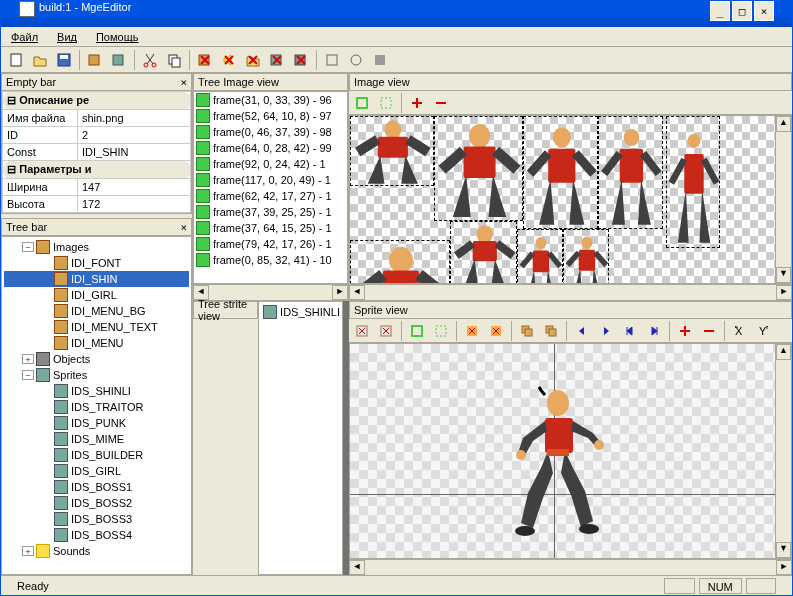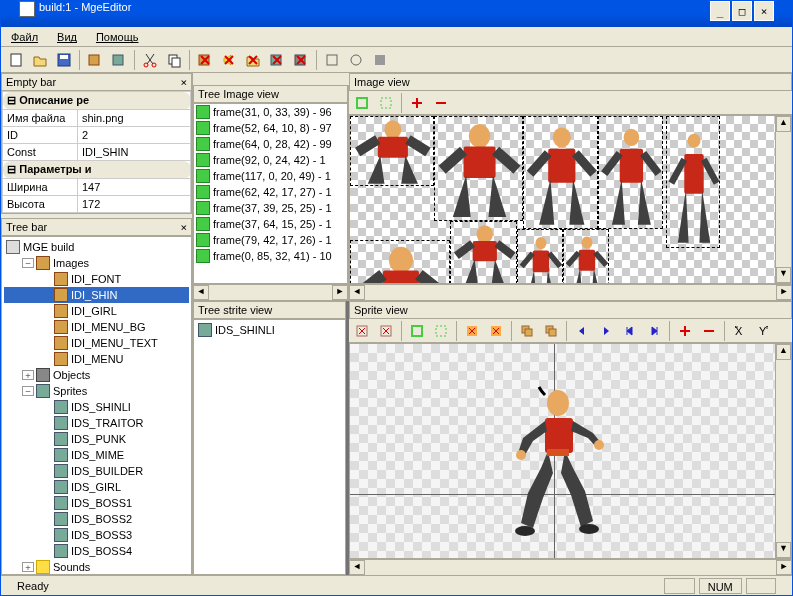--- a/index.html
+++ b/index.html
@@ -33,36 +33,36 @@
 .ind1 { padding-left: 18px; }
 .ind3 { padding-left: 50px; }
 .icon-img { background: #d4a04a; border: 1px solid #8b4513; }
 .icon-obj { background: #888; border: 1px solid #444; }
 .icon-spr { background: #7a9; border: 1px solid #456; }
 .icon-snd { background: #fd4; border: 1px solid #ca0; }
 .icon-frame { background: #4c4; border: 1px solid #282; }
 .icon-build { border: 1px solid #666; background: #ddd; }
 .row-top { flex: 0 0 228px; display: flex; border-bottom: 1px solid #aca899; }
 .row-bot { flex: 1; display: flex; }
-.treeimg { width: 156px; display: flex; flex-direction: column; border-right: 1px solid #aca899; margin-top: 12px; }
+.treeimg { width: 156px; display: flex; flex-direction: column; border-right: 1px solid #aca899; }
 .treeimg .list { flex: 1; background: #fff; border: 1px solid #aca899; overflow: hidden; position: relative; }
 .frame-item { display: flex; align-items: center; height: 16px; padding: 0 2px; white-space: nowrap; }
 .frame-item .icon { width: 14px; height: 14px; margin-right: 3px; }
 .hscroll { height: 16px; background: #ece9d8; border-top: 1px solid #aca899; display: flex; }
 .hscroll .arrow { width: 16px; background: #ece9d8; border: 1px solid #aca899; text-align: center; font-size: 9px; cursor: pointer; }
 .hscroll .thumb { flex: 1; background: #ece9d8; }
 .imgview { flex: 1; display: flex; flex-direction: column; }
 .img-toolbar { height: 24px; display: flex; align-items: center; padding: 2px; gap: 2px; border-bottom: 1px solid #aca899; }
 .img-canvas { flex: 1; background: #fff; position: relative; overflow: hidden; border: 1px solid #aca899; display: flex; }
 .sprite-sheet { flex: 1; position: relative; background-image: linear-gradient(45deg,#ccc 25%,transparent 25%,transparent 75%,#ccc 75%),linear-gradient(45deg,#ccc 25%,#fff 25%,#fff 75%,#ccc 75%); background-size: 16px 16px; background-position: 0 0, 8px 8px; }
 .sprite-frame { position: absolute; border: 1px dashed #000; }
 .vscroll { width: 16px; background: #ece9d8; border-left: 1px solid #aca899; display: flex; flex-direction: column; }
 .vscroll .arrow { height: 16px; background: #ece9d8; border: 1px solid #aca899; text-align: center; font-size: 9px; cursor: pointer; }
 .vscroll .thumb { flex: 1; }
-.treesprite { width: 156px; display: flex; flex-direction: column; border-right: 3px solid #737373; }
+.treesprite { width: 156px; display: flex; flex-direction: row; border-right: 6px solid #737373; }
 .treesprite .list { flex: 1; background: #fff; border: 1px solid #aca899; padding: 2px; }
 .spriteview { flex: 1; display: flex; flex-direction: column; }
 .sprite-canvas { flex: 1; background-image: linear-gradient(45deg,#ddd 25%,transparent 25%,transparent 75%,#ddd 75%),linear-gradient(45deg,#ddd 25%,#f5f5f5 25%,#f5f5f5 75%,#ddd 75%); background-size: 18px 18px; background-position: 0 0,9px 9px; border: 1px solid #aca899; position: relative; display: flex; }
 .crosshair-h { position: absolute; left: 0; right: 0; top: 70%; height: 1px; background: #666; }
 .crosshair-v { position: absolute; top: 0; bottom: 0; left: 48%; width: 1px; background: #666; }
 .statusbar { height: 20px; display: flex; align-items: center; padding: 0 16px; border-top: 1px solid #aca899; }
 .statusbar .cell { border: 1px solid #aca899; padding: 1px 8px; margin-left: 4px; height: 16px; line-height: 14px; }
 .statusbar .fill { flex: 1; }
 svg { display: block; }
 </style>
@@ -214,24 +214,20 @@
       </tbody>
         </table>
     </div>
 
     <div class="tree-panel">
       <div class="panel-hdr">
         <span>Tree bar</span>
         <span class="close">×</span>
       </div>
       <div class="tree">
-        <div class="tree-node">
-            <span class="icon icon-build"></span>
-            <span>MGE build</span>
-          </div>
         <div class="tree-node ind1">
             <span class="exp">−</span>
             <span class="icon icon-img"></span>
             <span>Images</span>
           </div>
         <div id="img-items">
             <div class="tree-node ind3">
               <span class="icon icon-img"></span>
               <span>IDI_FONT</span>
             </div>
@@ -325,20 +321,24 @@
           </div>
         <div class="list">
           <div id="frame-items">
               <div class="frame-item">
                 <span class="icon icon-frame"></span>
                 <span>frame(31, 0, 33, 39) - 96</span>
               </div>
               <div class="frame-item">
                 <span class="icon icon-frame"></span>
                 <span>frame(52, 64, 10, 8) - 97</span>
+              </div>
+              <div class="frame-item">
+                <span class="icon icon-frame"></span>
+                <span>frame(0, 46, 37, 39) - 98</span>
               </div>
               <div class="frame-item">
                 <span class="icon icon-frame"></span>
                 <span>frame(64, 0, 28, 42) - 99</span>
               </div>
               <div class="frame-item">
                 <span class="icon icon-frame"></span>
                 <span>frame(92, 0, 24, 42) - 1</span>
               </div>
               <div class="frame-item">

